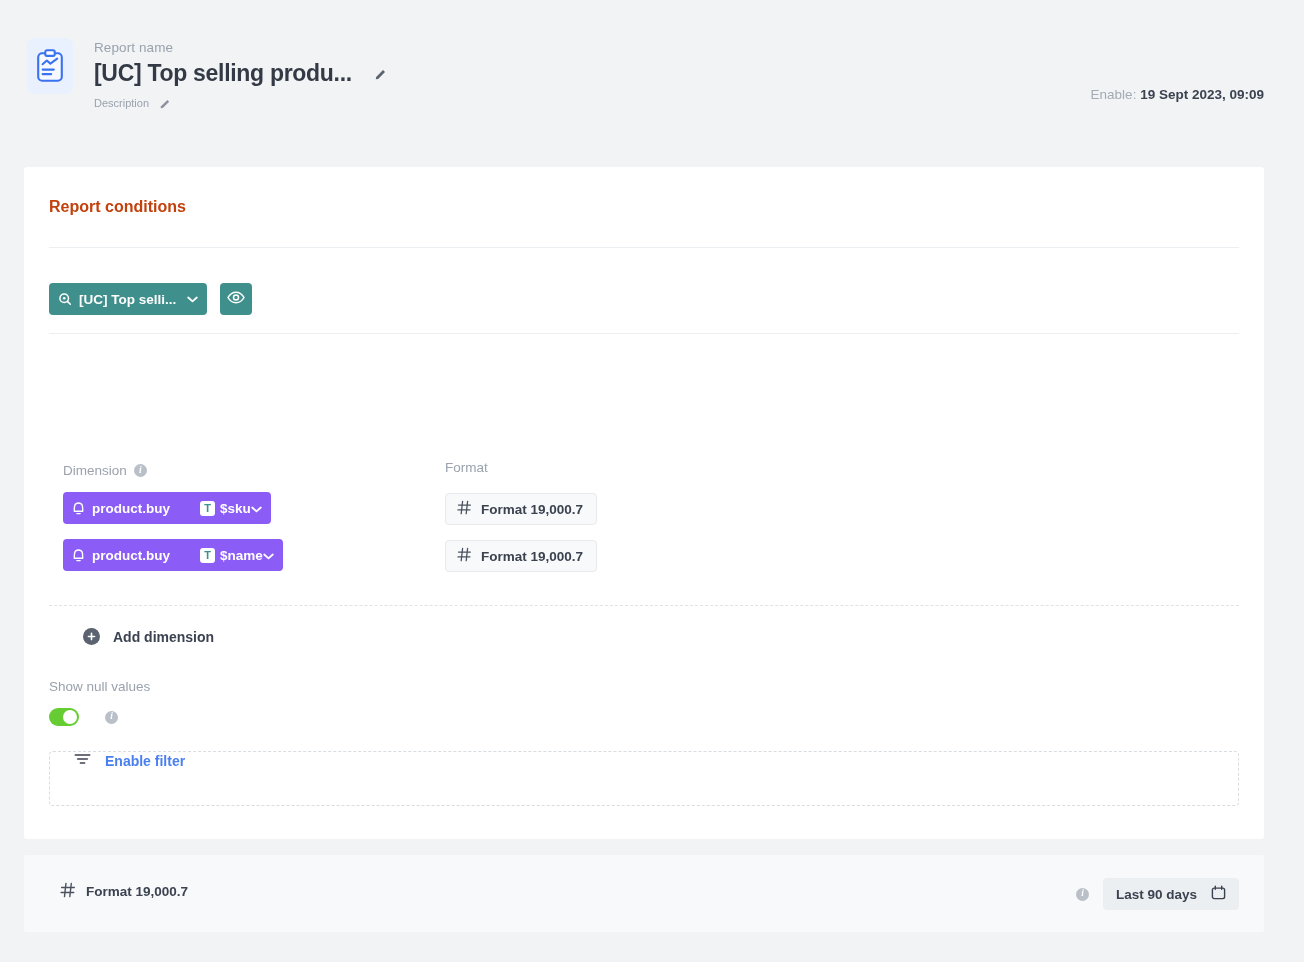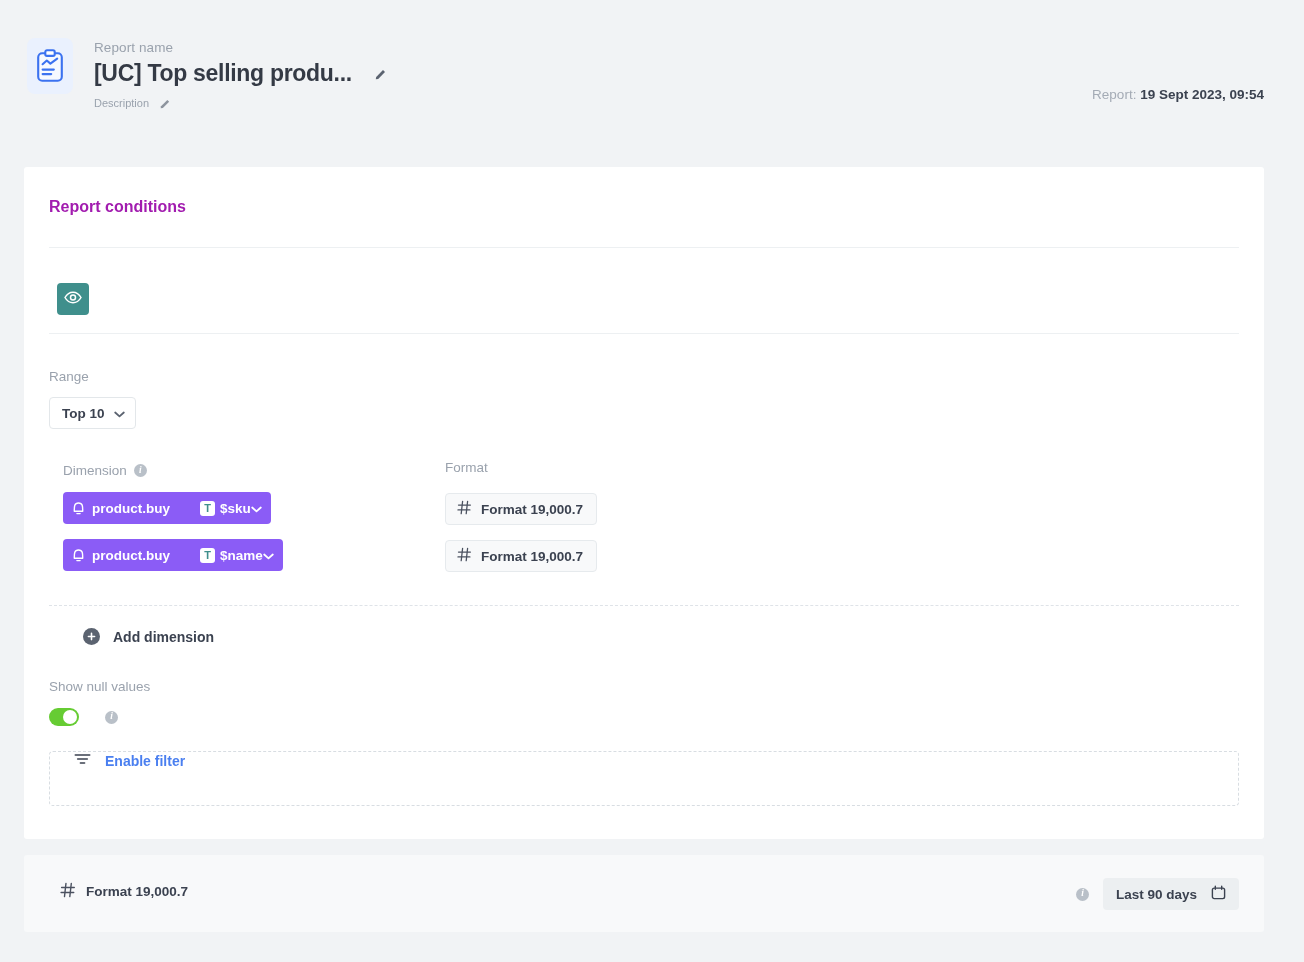--- a/index.html
+++ b/index.html
@@ -41,21 +41,21 @@
   .edited b { color: #3b4250; font-weight: bold; }
 
   
   .card {
     position: absolute; left: 24px; top: 167px;
     width: 1240px; height: 672px;
     background: #ffffff; border-radius: 3px;
   }
   .card-title {
     position: absolute; left: 25px; top: 31px;
-    font-size: 16px; font-weight: bold; color: #a21caf;
+    font-size: 16px; font-weight: bold; color: #c2410c;
   }
   .hr {
     position: absolute; left: 25px; width: 1190px; height: 1px;
     background: #edf0f2;
   }
   .hr.dashed {
     background: none; border-top: 1px dashed #dfe3e8; height: 0;
   }
 
   
@@ -208,58 +208,60 @@
       <span class="desc-txt">Description</span>
       <span class="pencil">
         <svg width="12" height="12" viewBox="0 0 13 13" fill="none">
           <path d="M1.8 11.2 L2.2 8.9 L9.0 2.1 L11.0 4.1 L4.2 10.9 Z" fill="#8d949e"></path>
         </svg>
       </span>
     </div>
   </div>
 
   <div class="edited">
-    <span>Report:</span>
-    <b>19 Sept 2023, 09:54</b>
+    <span>Enable:</span>
+    <b>19 Sept 2023, 09:09</b>
   </div>
 </div>
 
 <div class="card">
 
   <div class="card-title">Report conditions</div>
 
   <div class="hr" style="top:80px"></div>
 
   <div class="pos" style="left:25px; top:116px">
+    <button class="chip">
+      <span class="chip-ic">
+        <svg width="14" height="14" viewBox="0 0 14 14" fill="none">
+          <circle cx="6.2" cy="6.2" r="4.3" stroke="#ffffff" stroke-width="1.5"></circle>
+          <circle cx="6.2" cy="6.2" r="1.3" fill="#ffffff"></circle>
+          <path d="M9.4 9.4 L12.3 12.3" stroke="#ffffff" stroke-width="1.6" stroke-linecap="round"></path>
+        </svg>
+      </span>
+      <span>[UC] Top selli...</span>
+      <span class="chev">
+        <svg width="11" height="7" viewBox="0 0 11 7" fill="none">
+          <path d="M1.2 1.5 L5.5 5.3 L9.8 1.5" stroke="#ffffff" stroke-width="1.8" stroke-linecap="round" stroke-linejoin="round"></path>
+        </svg>
+      </span>
+    </button>
     <button class="eye-btn">
       <span>
         <svg width="18" height="13" viewBox="0 0 18 13" fill="none">
           <path d="M1 6.5 C3.4 2.3 6.1 1.2 9 1.2 C11.9 1.2 14.6 2.3 17 6.5
                    C14.6 10.7 11.9 11.8 9 11.8 C6.1 11.8 3.4 10.7 1 6.5 Z" stroke="#ffffff" stroke-width="1.5"></path>
           <circle cx="9" cy="6.5" r="2.5" stroke="#ffffff" stroke-width="1.5"></circle>
         </svg>
       </span>
     </button>
   </div>
 
   <div class="hr" style="top:166px"></div>
 
-  <div class="pos" style="left:25px; top:202px">
-    <div class="grp-lbl">Range</div>
-    <div style="margin-top:13px">
-      <button class="sel-light">
-        <span>Top 10</span>
-        <span>
-          <svg width="11" height="7" viewBox="0 0 11 7" fill="none">
-            <path d="M1.2 1.5 L5.5 5.3 L9.8 1.5" stroke="#5b6370" stroke-width="1.8" stroke-linecap="round" stroke-linejoin="round"></path>
-          </svg>
-        </span>
-      </button>
-    </div>
-  </div>
 
   <div class="pos" style="left:39px; top:296px">
     <div class="grp-lbl-row">
       <span class="grp-lbl">Dimension</span>
       <span class="info-ic">i</span>
     </div>
 
     <div style="margin-top:14px">
       <button class="dim-chip">
         <span class="ev-ic">

